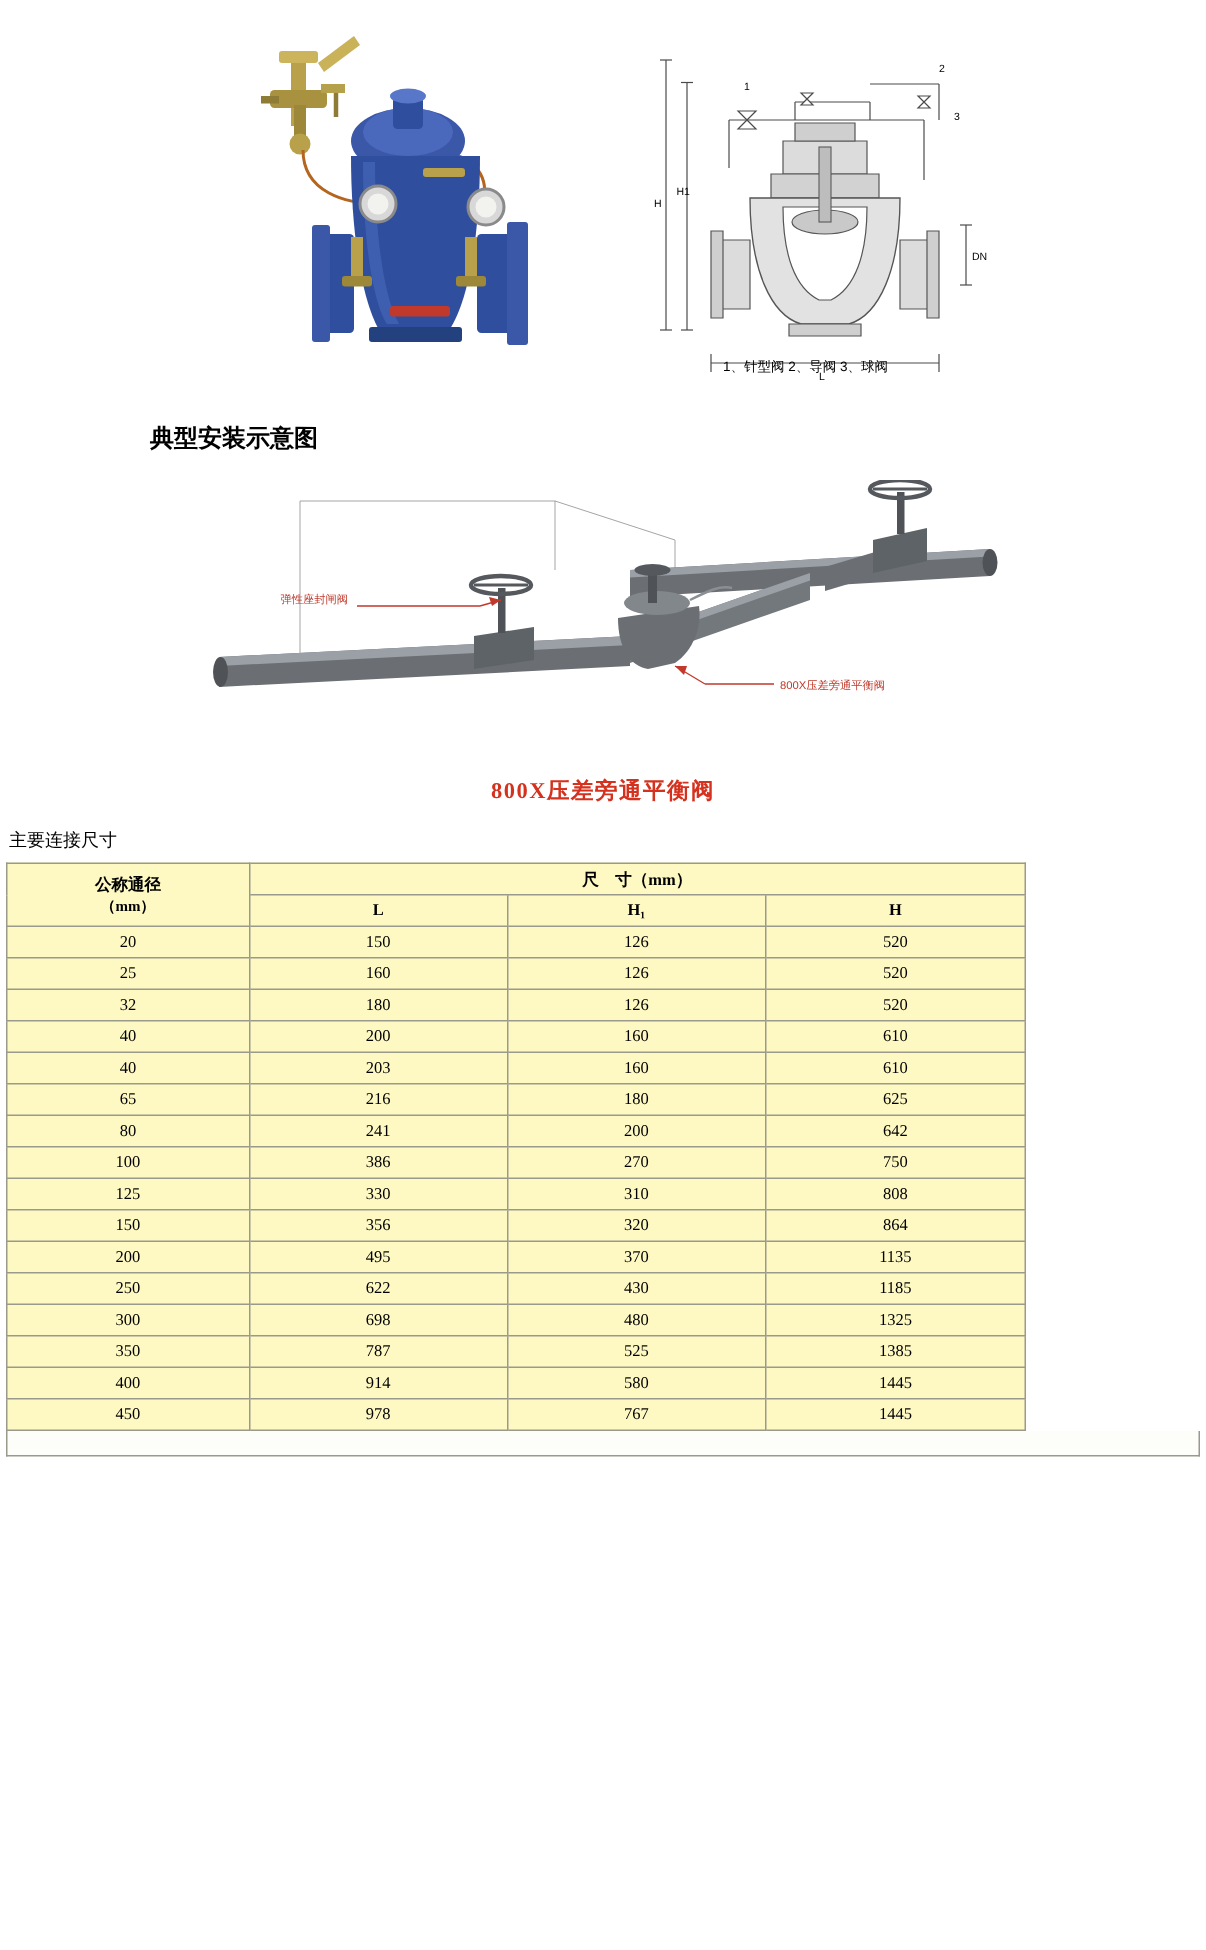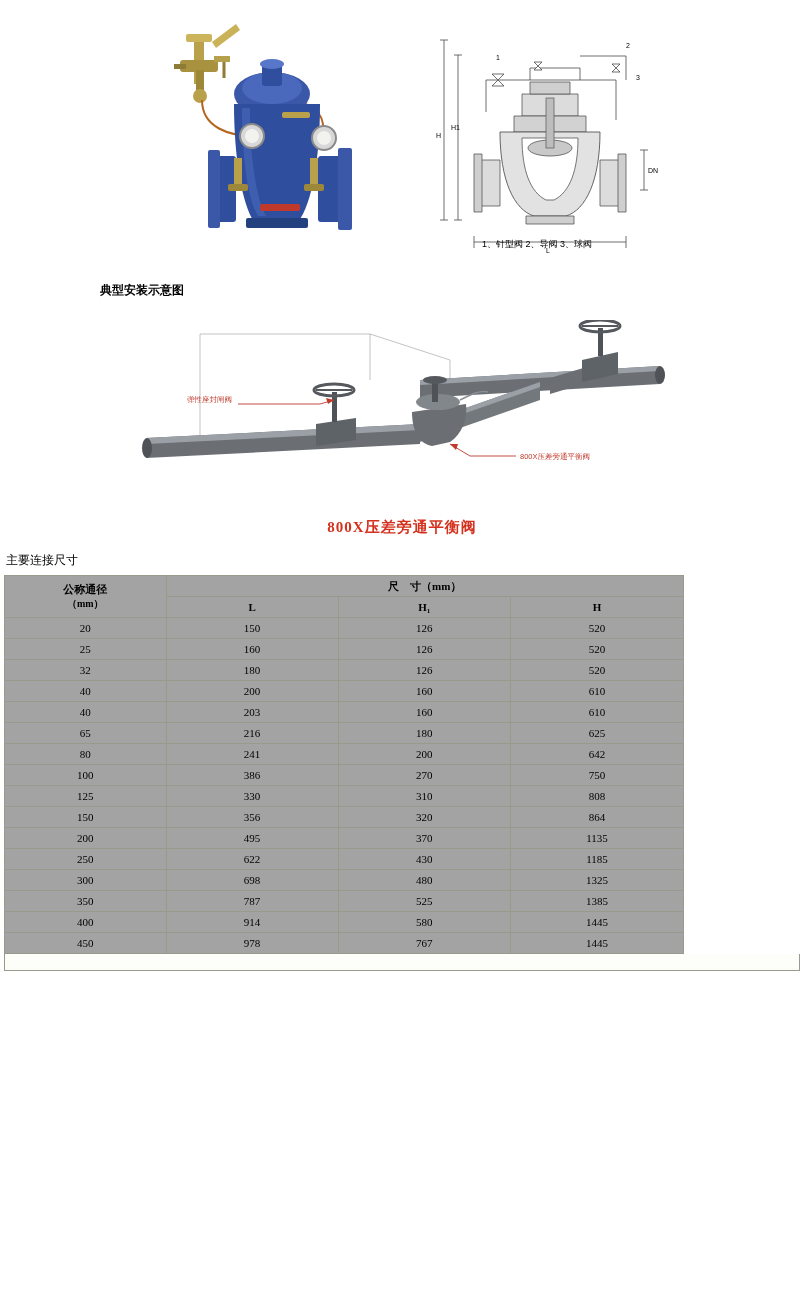--- a/index.html
+++ b/index.html
@@ -36,21 +36,21 @@
     top: 20px;
     width: 240px;
     height: 240px;
   }
 
   .install-title {
     position: absolute;
     left: 100px;
     top: 282px;
     font-weight: bold;
-    font-size: 12px;
+    font-size: 16px;
   }
 
   .install-wrap {
     position: absolute;
     left: 120px;
     top: 320px;
     width: 560px;
     height: 190px;
   }
 
@@ -78,21 +78,21 @@
   
   .table-wrap {
     position: absolute;
     left: 4px;
     top: 575px;
     width: 796px;
   }
   table.dims {
     border-collapse: collapse;
     width: 680px;
-    background: #a3a3a3;
+    background: #fef9c3;
   }
   table.dims td, table.dims th {
     border: 1px solid #9a9a8c;
     text-align: center;
     font-size: 11px;
     font-family: "Liberation Serif", serif;
     padding: 2px 0;
     height: 16px;
     font-weight: normal;
     color: #000;

